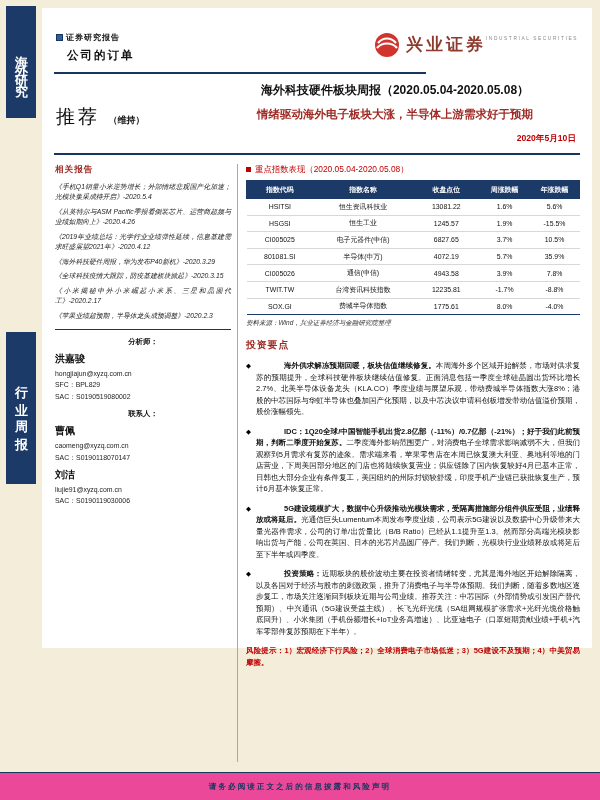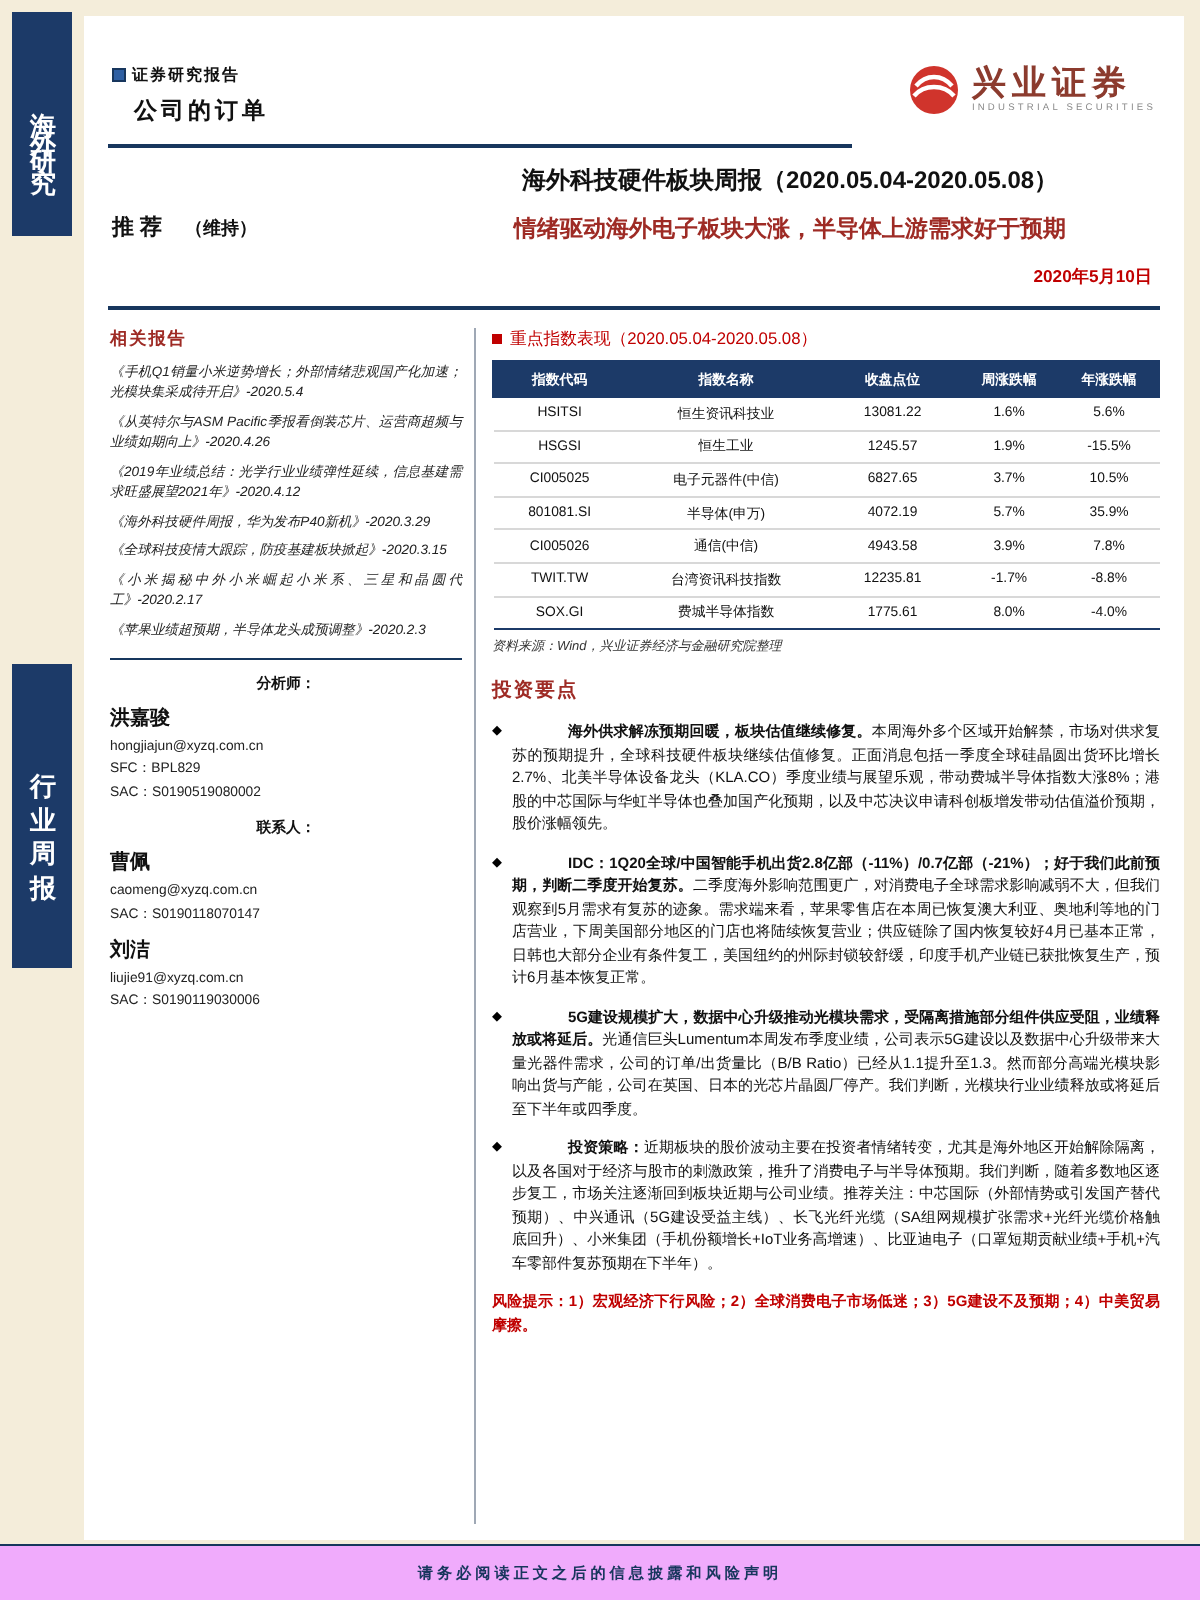--- a/index.html
+++ b/index.html
@@ -19,49 +19,49 @@
     background:#1c3a68; color:#fff;
     writing-mode:vertical-rl; text-orientation:upright;
     display:flex; align-items:center; justify-content:center;
     font-weight:bold;
   }
   .side-top { top:6px; height:112px; font-size:13px; letter-spacing:9px; padding-top:4px;}
   .side-mid { top:332px; height:152px; font-size:13px; letter-spacing:17px; padding-top:4px;}
 
   
   .sheet {
-    position:absolute; left:42px; top:8px; width:550px; height:762px;
+    position:absolute; left:42px; top:8px; width:550px; height:640px;
     background:#ffffff;
   }
 
   
   .masthead { position:absolute; left:14px; top:24px; }
   .doc-line { display:flex; align-items:center; gap:3px; margin-bottom:5px; }
   .blue-sq { width:7px; height:7px; background:#2e5fa3; border:1px solid #17365d; display:inline-block; }
   .doc-type { font-size:8px; font-weight:bold; color:#111; letter-spacing:1px; }
   .category { font-size:11.5px; font-weight:bold; color:#111; letter-spacing:2px; margin-left:11px;}
   .mast-rule { position:absolute; left:12px; top:64px; width:372px; height:2px; background:#17365d; }
 
   
   .brand { position:absolute; right:14px; top:24px; display:flex; align-items:center; gap:6px; }
-  .brand-txt { display:flex; flex-direction:column; }
+  .brand-txt { display:flex; flex-direction:row; }
   .brand-name { font-size:17px; font-weight:bold; color:#8c3b2e; letter-spacing:3px; line-height:1.1; }
   .brand-sub { font-size:4.8px; color:#8a8a8a; letter-spacing:1.6px; }
 
   
   .title-block { position:absolute; left:168px; top:74px; width:370px; text-align:center; }
   .main-title { font-size:12px; font-weight:bold; color:#111; margin-bottom:8px; }
   .sub-title  { font-size:11.5px; font-weight:bold; color:#9e2b25; margin-bottom:11px; }
   .date-line  { text-align:right; font-size:8.6px; font-weight:bold; color:#c00000; padding-right:4px; }
 
   .full-rule { position:absolute; left:12px; top:145px; width:526px; height:1.5px; background:#17365d; }
 
   
   .rating-block { position:absolute; left:14px; top:96px; }
-  .rating { font-size:11px; font-weight:bold; color:#111; letter-spacing:3px; }
+  .rating { font-size:19px; font-weight:normal; color:#111; letter-spacing:3px; }
   .rating-note { font-size:9px; font-weight:bold; color:#111; margin-left:4px; }
 
   
   .left-col { position:absolute; left:13px; top:156px; width:176px; }
   .v-divider { position:absolute; left:195px; top:156px; height:598px; width:1px; background:#9fa8b5; }
   .main-col { position:absolute; left:204px; top:156px; width:334px; }
 
   .sec-title { color:#9e2b25; font-weight:bold; font-size:8.6px; margin-bottom:6px; letter-spacing:1px;}
   .report-item { font-size:6.8px; font-style:italic; line-height:1.5; margin-bottom:4.5px; color:#222; text-align:justify;}
   .team-rule { border-top:1px solid #17365d; margin:8px 0 7px; }
@@ -93,21 +93,21 @@
   .bullet { display:flex; gap:5px; margin-bottom:8px; }
   .diamond { font-size:6.5px; line-height:11.5px; color:#000; flex:none; }
   .bullet p { font-size:7.5px; line-height:11.5px; text-align:justify; color:#111; }
   .bullet .lead { font-weight:bold;padding-left:28px; }
 
   .risk { color:#c00000; font-weight:bold; font-size:7.5px; line-height:11.5px; text-align:justify; margin-top:6px; }
 
   
   .footer-band {
     position:absolute; left:0; bottom:0; width:600px; height:28px;
-    background:#f0abfc; border-top:1px solid #17365d;
+    background:#ec4899; border-top:1px solid #17365d;
     display:flex; align-items:center; justify-content:center;
   }
   .footer-band span { font-size:7.6px; font-weight:bold; color:#17365d; letter-spacing:2px; }
 </style>
 </head>
 <body>
 
 <div class="canvas">
 
   <div class="side-block side-top">海外研究</div>

